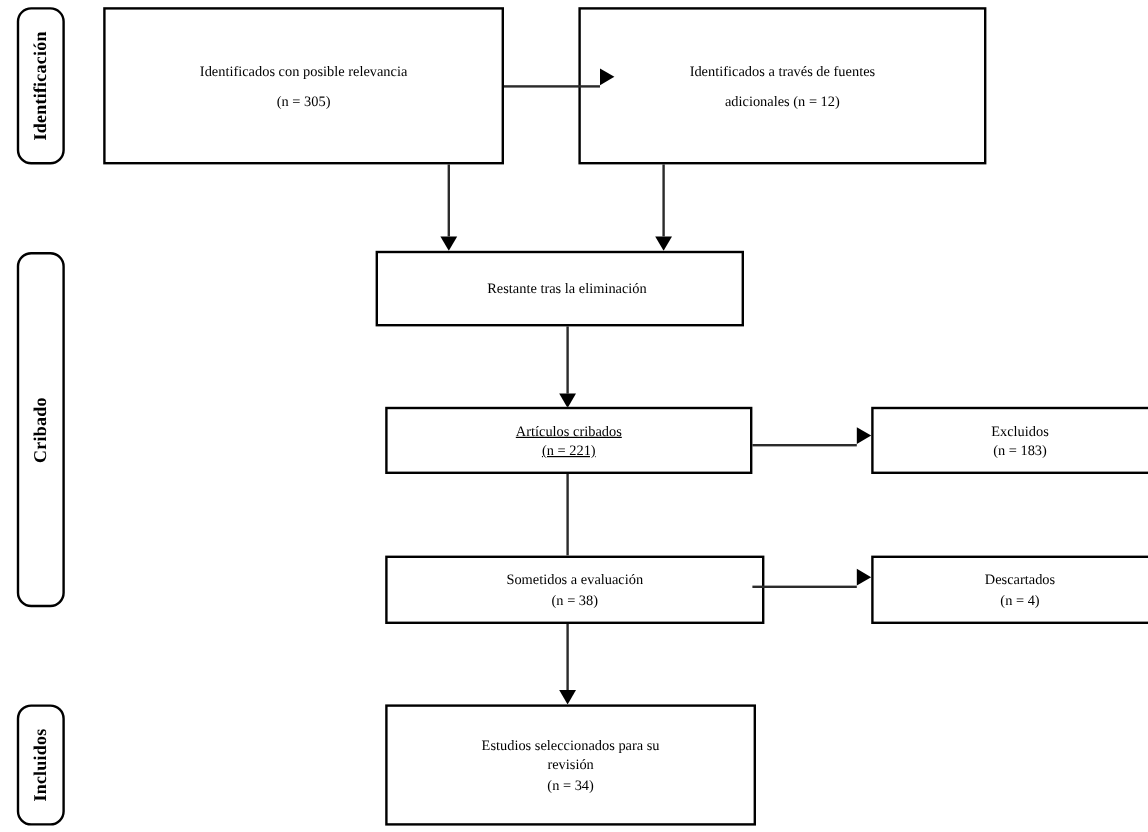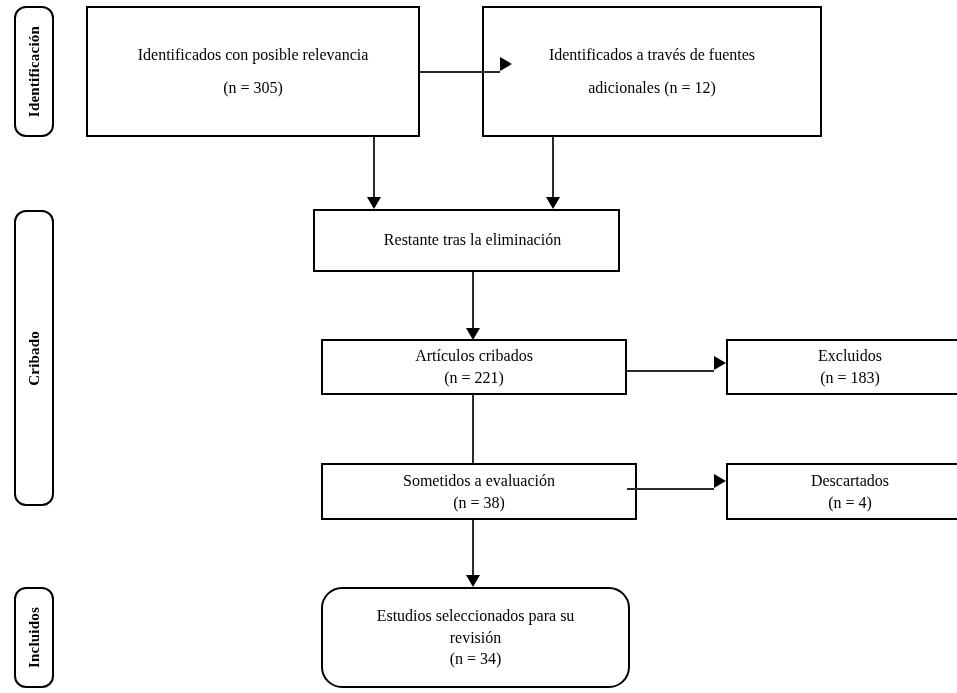--- a/index.html
+++ b/index.html
@@ -43,21 +43,21 @@
     position: absolute;
     box-sizing: border-box;
     border: 2.5px solid #000000;
     background: #ffffff;
     display: flex;
     align-items: center;
     justify-content: center;
     text-align: center;
   }
   .box .box-text {
-    font-size: 16px;
+    font-size: 12px;
     line-height: 1.55;
     padding: 0 10px;
     white-space: pre-line;
   }
   .box.tall .box-text { line-height: 2.05; }
   .box.tight .box-text { line-height: 1.35; }
 
   
   .conn-v {           
     position: absolute;
@@ -120,21 +120,21 @@
   <div class="conn-v" style="left:552px; top:137px; height:60px;"></div>
   <div class="arrow-down" style="left:545.5px; top:197px;"></div>
 
   <div class="box" style="left:313px; top:209px; width:307px; height:63px;padding-left:12px;">
     <span class="box-text">Restante tras la eliminación</span>
   </div>
 
   <div class="conn-v" style="left:472px; top:272px; height:56px;"></div>
   <div class="arrow-down" style="left:465.5px; top:328px;"></div>
 
-  <div class="box tight" style="left:321px; top:339px; width:306px; height:56px;">
+  <div class="box tight" style="left:321px; top:339px; width:306px; height:56px;text-decoration:underline;">
     <span class="box-text">Artículos cribados
 (n = 221)</span>
   </div>
 
   <div class="box tight" style="left:726px; top:339px; width:248px; height:56px;">
     <span class="box-text">Excluidos
 (n = 183)</span>
   </div>
 
   <div class="conn-h" style="left:627px; top:370px; width:87px;"></div>
@@ -151,19 +151,19 @@
     <span class="box-text">Descartados
 (n = 4)</span>
   </div>
 
   <div class="conn-h" style="left:627px; top:488px; width:87px;"></div>
   <div class="arrow-right" style="left:714px; top:474px;"></div>
 
   <div class="conn-v" style="left:472px; top:520px; height:55px;"></div>
   <div class="arrow-down" style="left:465.5px; top:575px;"></div>
 
-  <div class="box tight" style="left:321px; top:587px; width:309px; height:101px;border-radius:21px;">
+  <div class="box tight" style="left:321px; top:587px; width:309px; height:101px;">
     <span class="box-text">Estudios seleccionados para su
 revisión
 (n = 34)</span>
   </div>
 
 </div>
 
 </body></html>

